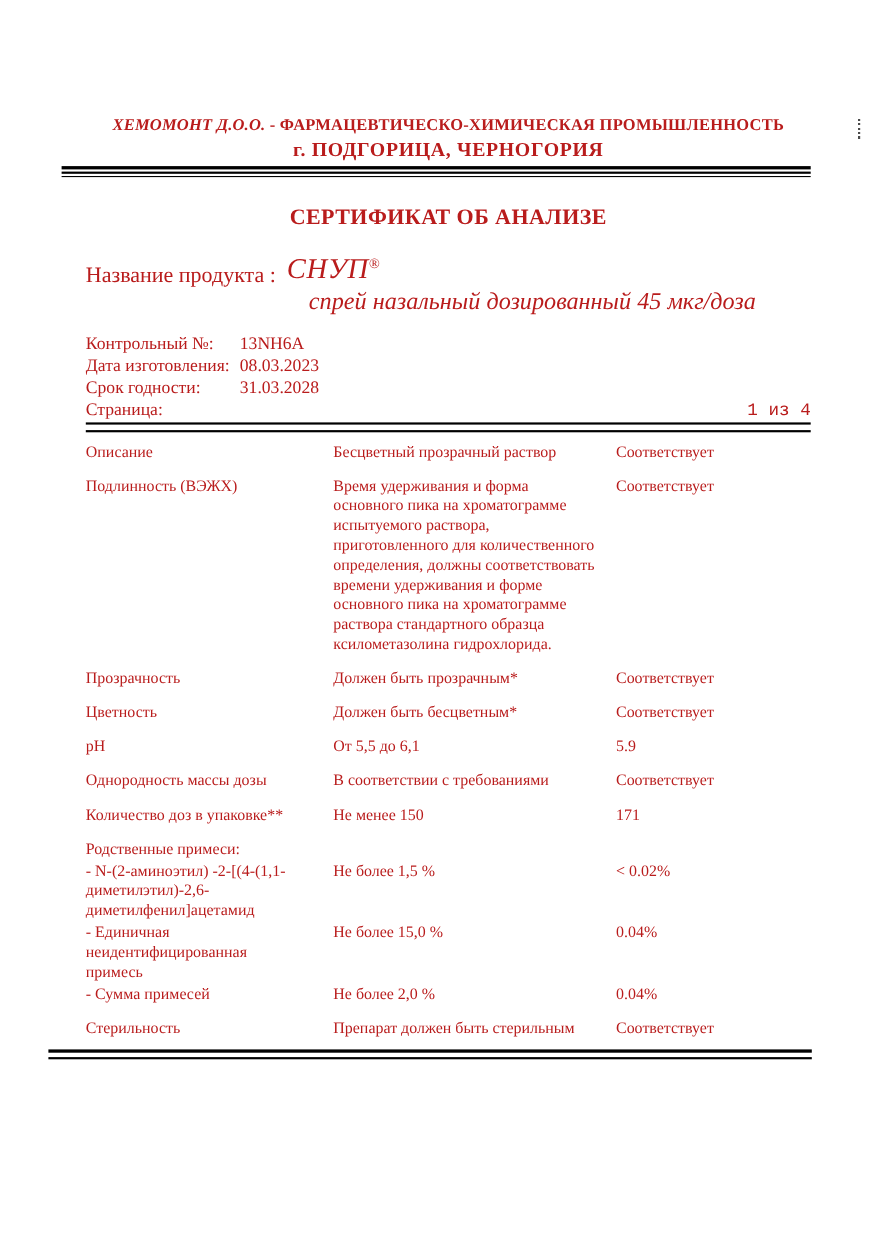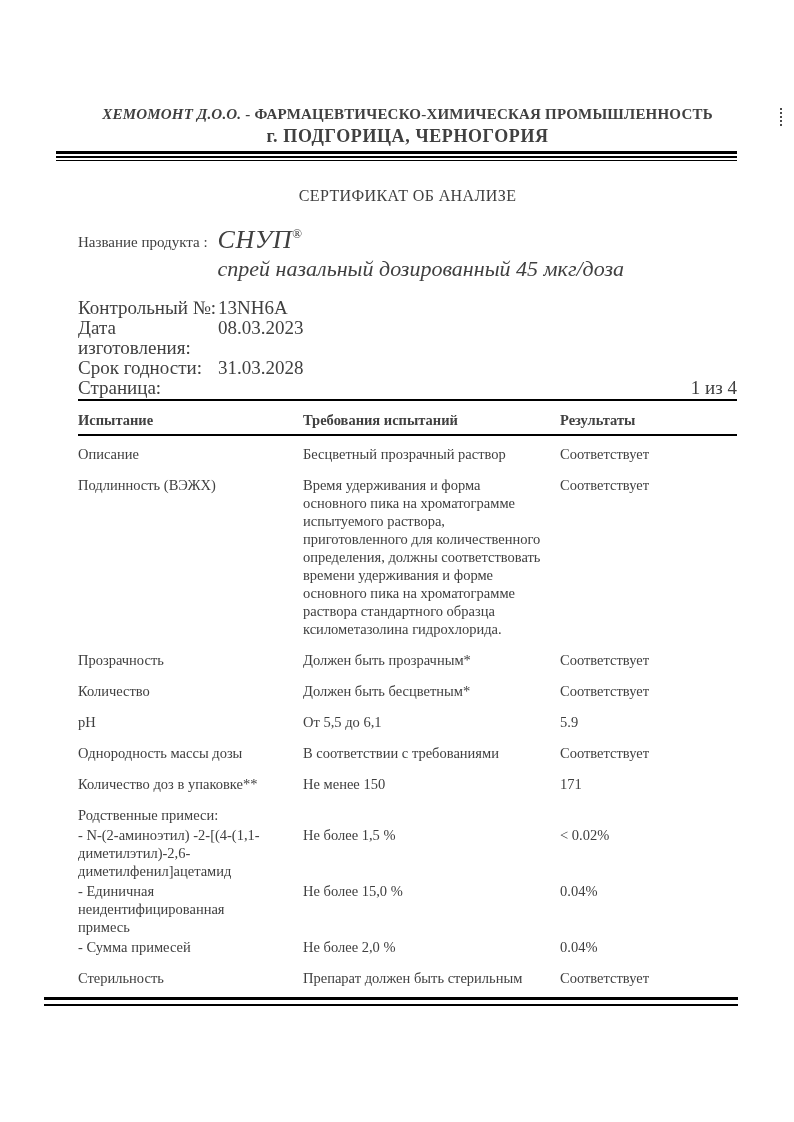--- a/index.html
+++ b/index.html
@@ -1,47 +1,47 @@
 <!DOCTYPE html>
 <html><head>
 <meta charset="utf-8">
 <style>
   html,body { margin:0; padding:0; background:#888; }
   .page {
     position:relative; width:794px; height:1122px; margin:0 auto;
     background:#ffffff; overflow:hidden;
     font-family:"Liberation Serif","DejaVu Serif",serif;
-    color:#404040;
+    color:#b91c1c;
   }
   .content { position:absolute; left:78px; top:0; width:659px; }
 
   .letterhead { padding-top:106px; text-align:center; font-weight:bold; }
   .company { font-size:15px; white-space:nowrap; letter-spacing:0.2px; }
   .company-name { font-style:italic; }
   .location { font-size:18px; margin-top:3px; letter-spacing:0.6px; }
 
   .head-rules { margin-top:4px; margin-left:-22px; width:681px; }
   .rule-a { height:3px; background:#000; }
   .rule-b { height:2px; background:#000; margin-top:2px; }
   .rule-c { height:1px; background:#000; margin-top:2px; }
 
-  .title { text-align:center; font-size:16px; font-weight:normal;
+  .title { text-align:center; font-size:20px; font-weight:bold;
            letter-spacing:0.4px; margin:26px 0 0 0; }
 
   .product-row { display:flex; margin-top:20px; }
-  .product-label { font-size:15px; white-space:nowrap; padding-top:9px; }
+  .product-label { font-size:20px; white-space:nowrap; padding-top:9px; }
   .product-block { margin-left:10px; font-weight:normal; font-style:italic; }
   .product-name { font-size:26px; letter-spacing:0.5px; }
   .product-name sup { font-size:13px; }
-  .product-form { font-size:22px; margin-top:1px; }
-
-  .details { margin-top:16px; font-size:19px; }
+  .product-form { font-size:22px; margin-top:1px;margin-left:20px; }
+
+  .details { margin-top:16px; font-size:16px; }
   .detail-row { display:flex; line-height:20px; }
   .dlabel { width:140px; flex:none; }
-  .detail-row.page-row .dvalue { margin-left:auto; padding-right:0px; }
+  .detail-row.page-row .dvalue { margin-left:auto; padding-right:0px;font-family:Liberation Mono, monospace; }
   .sep { height:2px; background:#000; margin-top:1px; }
 
   .thead { display:grid; grid-template-columns:225px 257px 1fr;
            font-weight:bold; font-size:14.5px; margin-top:11px; }
   .thead-rule { height:2px; background:#000; margin-top:5px; }
 
   .tbody { margin-top:9px; font-size:14.5px; }
   .t-row { display:grid; grid-template-columns:225px 257px 1fr;
            align-items:start; line-height:18px; margin-bottom:13px; }
   .t-row.compact { margin-bottom:2px; }
@@ -101,25 +101,20 @@
         <span class="dvalue">31.03.2028</span>
       </div>
       <div class="detail-row page-row">
         <span class="dlabel">Страница:</span>
         <span class="dvalue">1 из 4</span>
       </div>
     </div>
 
     <div class="sep"></div>
 
-    <div class="thead">
-      <div class="cell-test">Испытание</div>
-      <div class="cell-req">Требования испытаний</div>
-      <div class="cell-res">Результаты</div>
-    </div>
     <div class="thead-rule"></div>
 
     <div class="tbody">
   <div class="t-row">
     <div class="cell-test">Описание</div>
     <div class="cell-req">Бесцветный прозрачный раствор</div>
     <div class="cell-res">Соответствует</div>
   </div>
 
   <div class="t-row">
@@ -128,21 +123,21 @@
     <div class="cell-res">Соответствует</div>
   </div>
 
   <div class="t-row">
     <div class="cell-test">Прозрачность</div>
     <div class="cell-req">Должен быть прозрачным*</div>
     <div class="cell-res">Соответствует</div>
   </div>
 
   <div class="t-row">
-    <div class="cell-test">Количество</div>
+    <div class="cell-test">Цветность</div>
     <div class="cell-req">Должен быть бесцветным*</div>
     <div class="cell-res">Соответствует</div>
   </div>
 
   <div class="t-row">
     <div class="cell-test">pH</div>
     <div class="cell-req">От 5,5 до 6,1</div>
     <div class="cell-res">5.9</div>
   </div>
 

